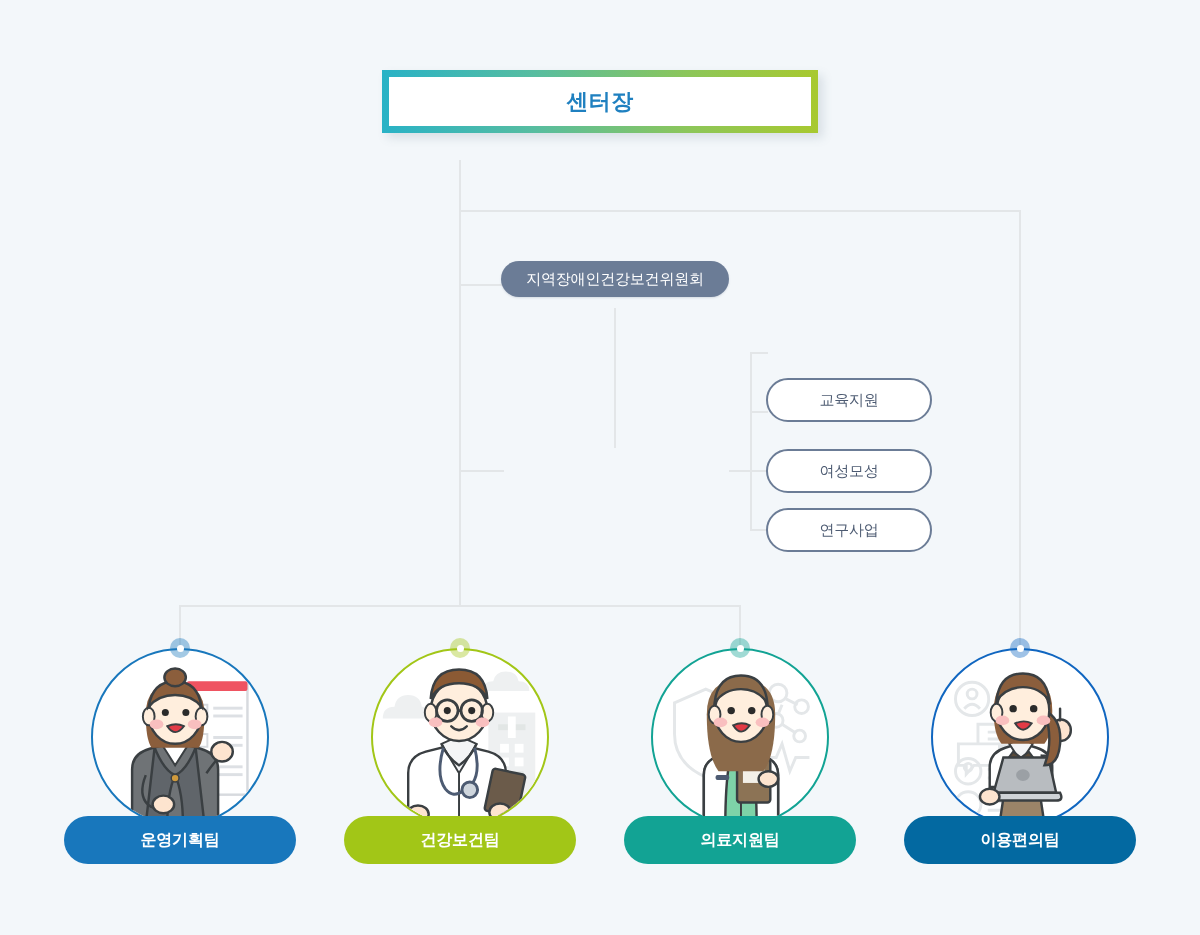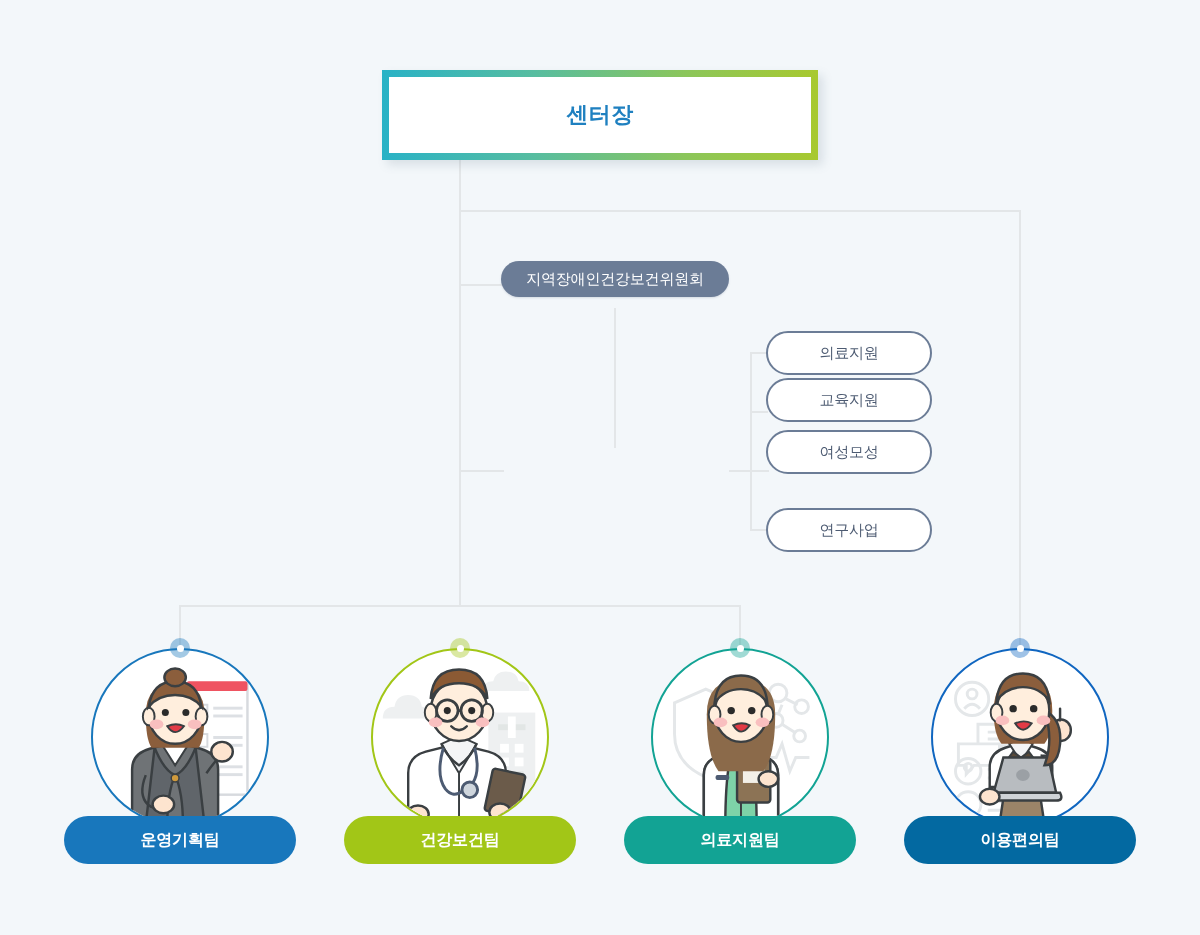--- a/index.html
+++ b/index.html
@@ -17,21 +17,21 @@
 
   
   .line { position: absolute; background: #e3e6e8; }
   .line.v { width: 2px; }
   .line.h { height: 2px; }
 
   
   .center-box {
     position: absolute;
     left: 382px; top: 70px;
-    width: 436px; height: 90px;
+    width: 436px; height: 63px;
     background: linear-gradient(90deg, #29b2c6 0%, #57bda0 35%, #8cc65a 70%, #a8c92f 100%);
     padding: 7px;
     box-shadow: 5px 5px 9px rgba(90,110,130,0.17);
   }
   .center-box-inner {
     width: 100%; height: 100%;
     background: #ffffff;
     display: flex; align-items: center; justify-content: center;
   }
   .center-box-label {
@@ -137,27 +137,24 @@
   <div class="center-box">
     <div class="center-box-inner">
       <span class="center-box-label">센터장</span>
     </div>
   </div>
 
   <div class="slate-pill" style="left:501px; top:261px; width:228px;">
     <span>지역장애인건강보건위원회</span>
   </div>
 
-  <div class="sub-pill" style="top:331px;">
-    <span>의료지원</span>
-  </div>
   <div class="sub-pill" style="top:378px;">
     <span>교육지원</span>
   </div>
-  <div class="sub-pill" style="top:430px;align-items:center;">
+  <div class="sub-pill" style="top:449px;align-items:center;">
     <span>여성모성</span>
   </div>
   <div class="sub-pill" style="top:508px;align-items:center;">
     <span>연구사업</span>
   </div>
 
   <div class="team" style="left:64px;">
     <div class="team-dot" style="background:rgba(24,119,188,0.40);"></div>
     <div class="team-circle" style="border-color:#1877bc;">
       <svg viewBox="0 0 178 178">

